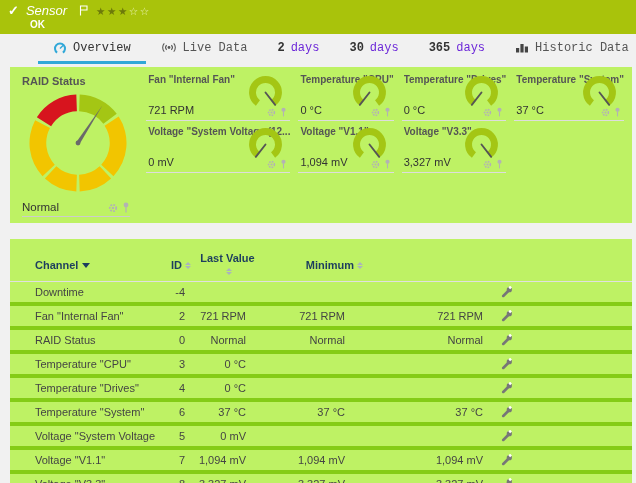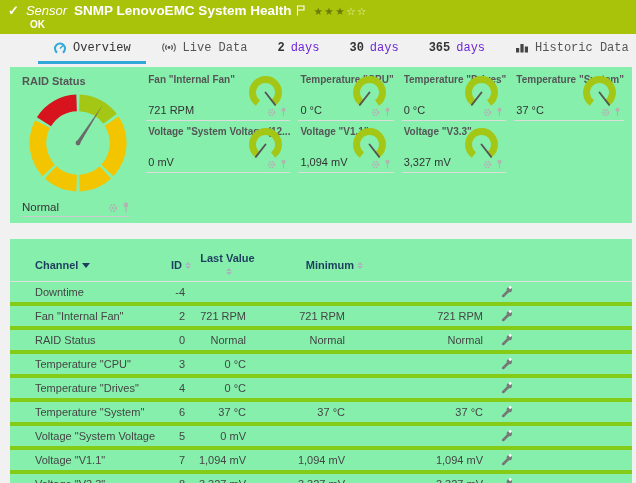--- a/index.html
+++ b/index.html
@@ -23,21 +23,21 @@
   .tabbar { display:flex; align-items:stretch; height:30px; padding-left:38px;
             font-size:12px; color:#555; background:#f1f1f1; }
   .tab { display:flex; align-items:center; gap:6px; padding:0 15px; cursor:pointer;
          border-bottom:3px solid transparent; white-space:nowrap;font-family:Liberation Mono, monospace; }
   .tab.active { border-bottom-color:var(--accent_blue); color:#333; }
   .tab .num { font-weight:bold; color:#333; }
   .tab .unit { color:#6d28d9; }
   .tab svg { flex:none; }
 
   
-  .card { background:#86efac; margin-left:10px; margin-right:4px; }
+  .card { background:#bef264; margin-left:10px; margin-right:4px; }
   .overview-card { margin-top:3px; height:156px; display:flex; }
 
   
   .raid-tile { width:212px; position:relative; padding:8px 12px 0 12px; }
   .raid-title { font-size:11px; font-weight:bold; color:#555; }
   .raid-svg { display:block; margin:0 auto; width:112px; height:112px; }
   .seg-green  { fill:var(--gauge_green); }
   .seg-yellow { fill:var(--gauge_yellow); }
   .seg-red    { fill:var(--gauge_red); }
   .needle     { fill:var(--needle_gray); }
@@ -86,21 +86,20 @@
 </style>
 </head>
 <body>
 
 <div class="page">
 
   <div class="banner">
     <div class="banner-line1">
       <span class="check">✓</span>
       <span class="sensor-label">Sensor</span>
-      <span class="sensor-title">SNMP LenovoEMC System Health</span>
       <span class="flag-icon">
         <svg width="9" height="11" viewBox="0 0 9 11">
           <path d="M1.5,0.5 V10.5 M1.5,1 H8 V5 H1.5" fill="none" stroke="#fff" stroke-width="1.1"></path>
         </svg>
       </span>
       <span class="stars"><span class="filled">★★★</span><span class="empty">☆☆</span></span>
     </div>
     <div class="ok-label">OK</div>
   </div>
 

